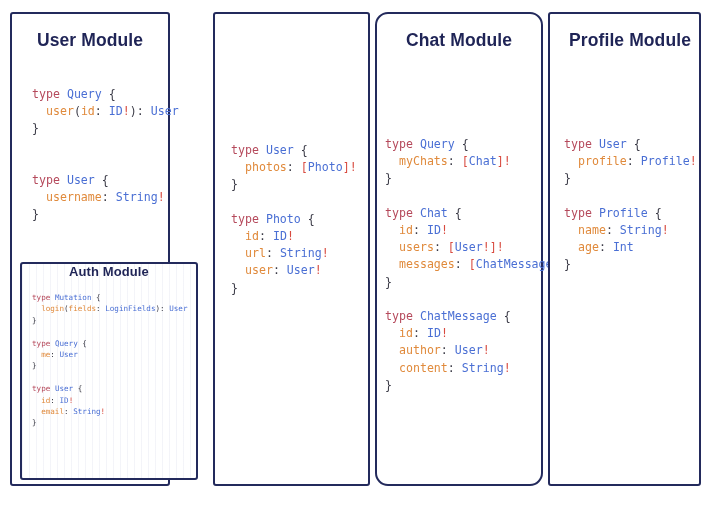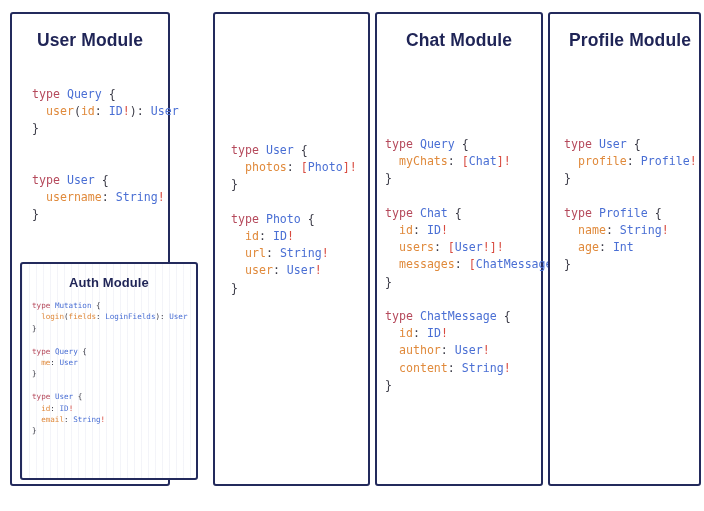--- a/index.html
+++ b/index.html
@@ -51,21 +51,20 @@
     background-image: repeating-linear-gradient(
       to right,
       rgba(120,128,180,0.085) 0px,
       rgba(120,128,180,0.085) 1px,
       rgba(255,255,255,0) 1px,
       rgba(255,255,255,0) 7px
     );
   }
   .subcard > .card-title.sm {
     font-size: 13px;
-    margin-top: 11px;
   }
 
   .code {
     position: absolute;
     font-family: "DejaVu Sans Mono", "Liberation Mono", monospace;
     white-space: pre;
     color: #3b3b47;
   }
   .code.big {
     font-size: 11.6px;
@@ -80,30 +79,30 @@
   .t-kw   { color: #b5495b; }   
   .t-type { color: #4a6fd4; }   
   .t-fld  { color: #e08a3c; }   
   .t-pun  { color: #3b3b47; }   
   .t-bang { color: #d84a3f; }   
   .t-brk  { color: #d84a3f; }   
 
   
   #card-user    { left: 10px;  top: 12px;  width: 160px; height: 474px; }
   #card-gallery { left: 213px; top: 12px;  width: 157px; height: 474px; }
-  #card-chat    { left: 375px; top: 12px;  width: 168px; height: 474px; }
+  #card-chat    { left: 375px; top: 12px;  width: 168px; height: 474px; border-radius: 13px; }
   #card-profile { left: 548px; top: 12px;  width: 153px; height: 474px; padding-left: 11px; }
 
   #sub-auth     { left: 8px;   top: 248px; width: 178px; height: 218px; }
 
   #code-user     { left: 20px; top: 72px;  }
   #code-gallery  { left: 16px; top: 128px; }
   #code-chat     { left: 8px;  top: 122px; }
   #code-profile  { left: 14px; top: 122px; }
-  #code-auth     { left: 10px; top: 36px;  }
+  #code-auth     { left: 10px; top: 28px;  }
 </style>
 </head>
 <body>
 
 <div id="board">
 
   <div class="card" id="card-user">
     <div class="card-title lg">User Module</div>
     <div class="code big" id="code-user"><div><span class="t-kw">type</span><span class="t-pun"> </span><span class="t-type">Query</span><span class="t-pun"> {</span></div><div><span class="t-pun">  </span><span class="t-fld">user</span><span class="t-pun">(</span><span class="t-fld">id</span><span class="t-pun">: </span><span class="t-type">ID</span><span class="t-bang">!</span><span class="t-pun">): </span><span class="t-type">User</span></div><div><span class="t-pun">}</span></div><div>&nbsp;</div><div>&nbsp;</div><div><span class="t-kw">type</span><span class="t-pun"> </span><span class="t-type">User</span><span class="t-pun"> {</span></div><div><span class="t-pun">  </span><span class="t-fld">username</span><span class="t-pun">: </span><span class="t-type">String</span><span class="t-bang">!</span></div><div><span class="t-pun">}</span></div></div>
 

